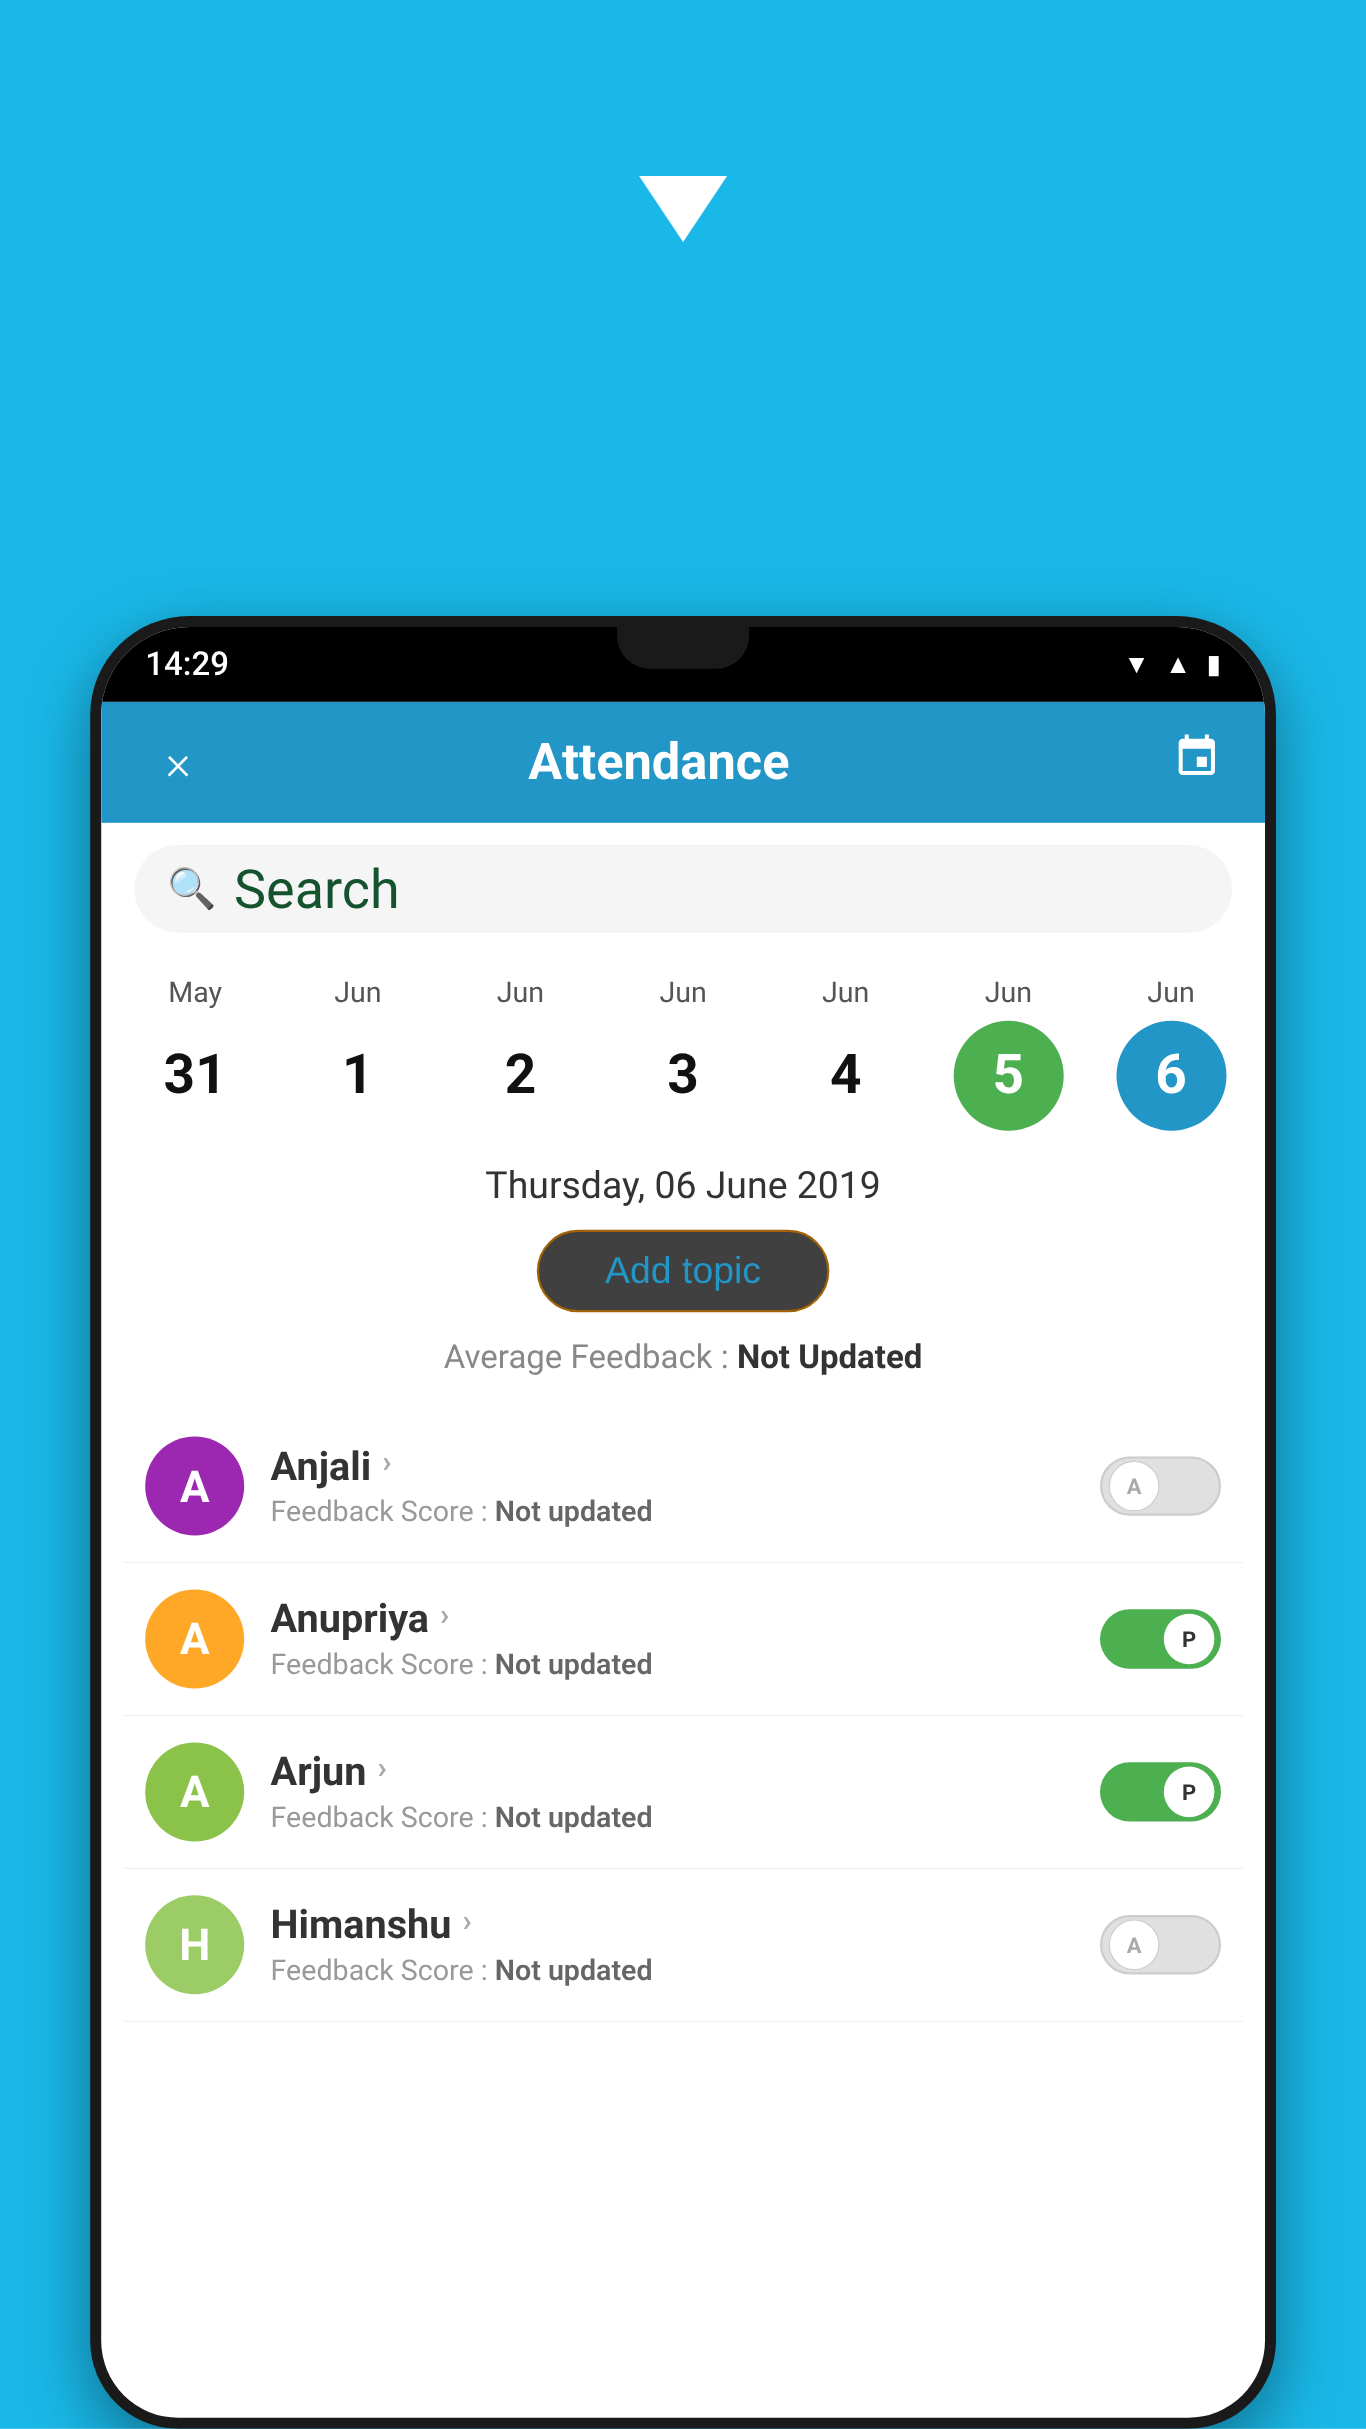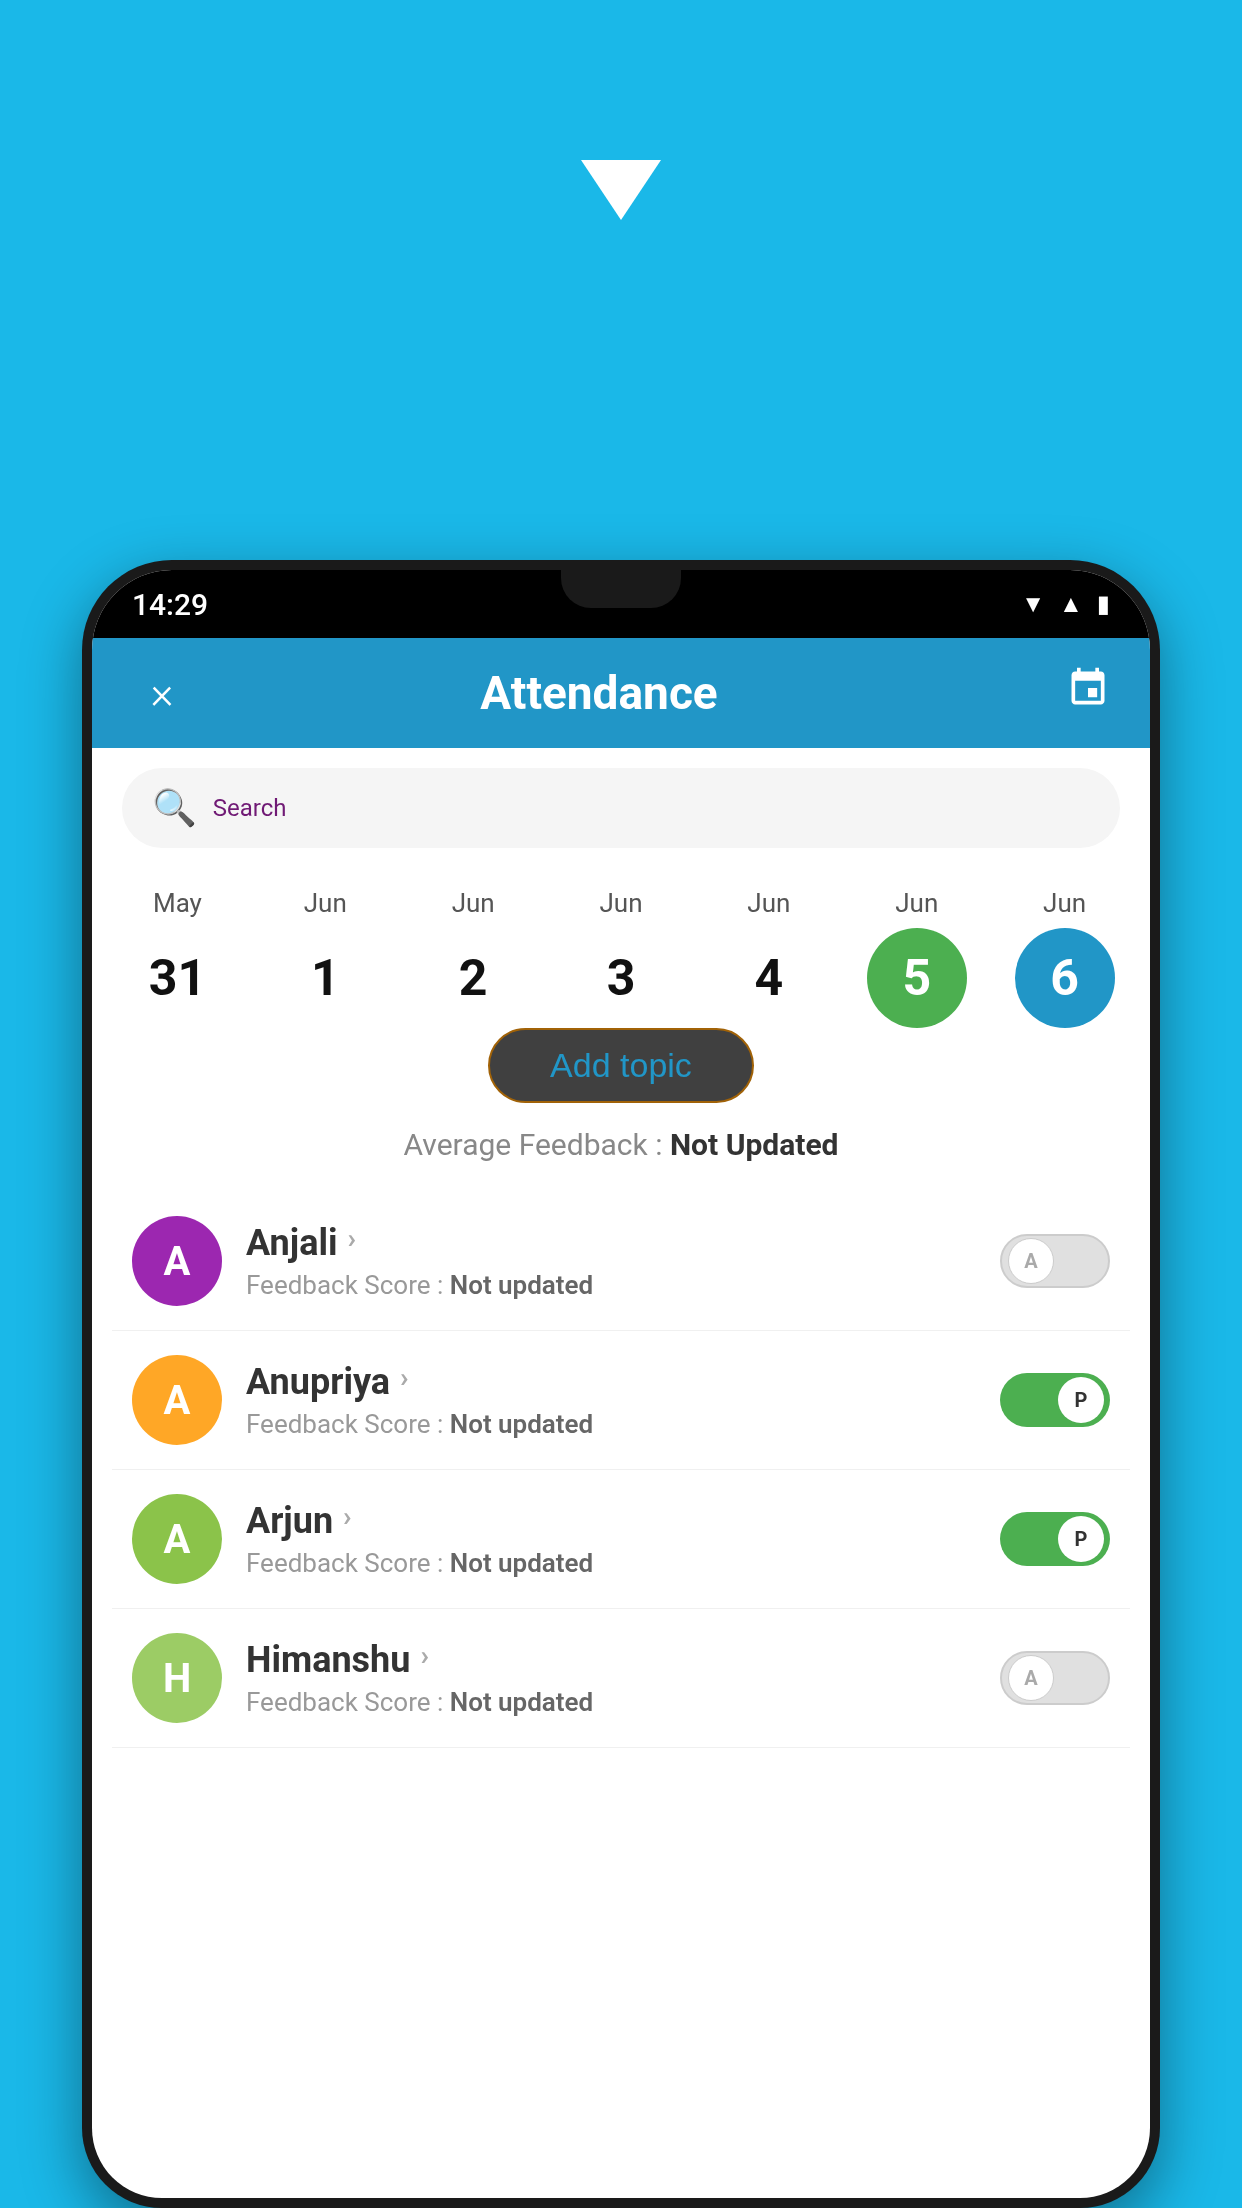--- a/index.html
+++ b/index.html
@@ -146,22 +146,22 @@
       align-items: center;
       padding: 20px 30px;
       height: 80px;
     }
     .search-icon {
       color: #aaa;
       font-size: 36px;
       margin-right: 16px;
     }
     .search-text {
-      color: #701a75;
-      font-size: 24px;
+      color: #14532d;
+      font-size: 49px;
     }
 
     
     .calendar-strip {
       display: flex;
       justify-content: space-around;
       padding: 20px 30px 0;
       gap: 37px;
     }
     .calendar-day {
@@ -381,20 +381,21 @@
         <div class="calendar-day">
           <div class="day-month">Jun</div>
           <div class="day-number today">5</div>
         </div>
         <div class="calendar-day">
           <div class="day-month">Jun</div>
           <div class="day-number selected">6</div>
         </div>
       </div>
 
+    <div class="date-label">Thursday, 06 June 2019</div>
 
     <button class="add-topic-btn">Add topic</button>
 
     <div class="avg-feedback">
       <span>Average Feedback :</span>
       <span class="avg-feedback-value">Not Updated</span>
     </div>
 
     <div class="student-list">
 

